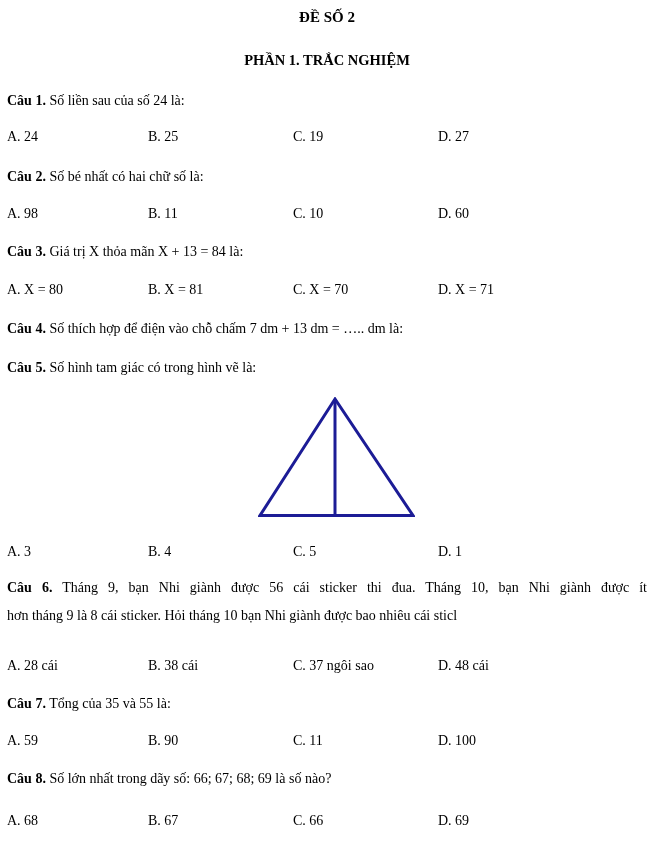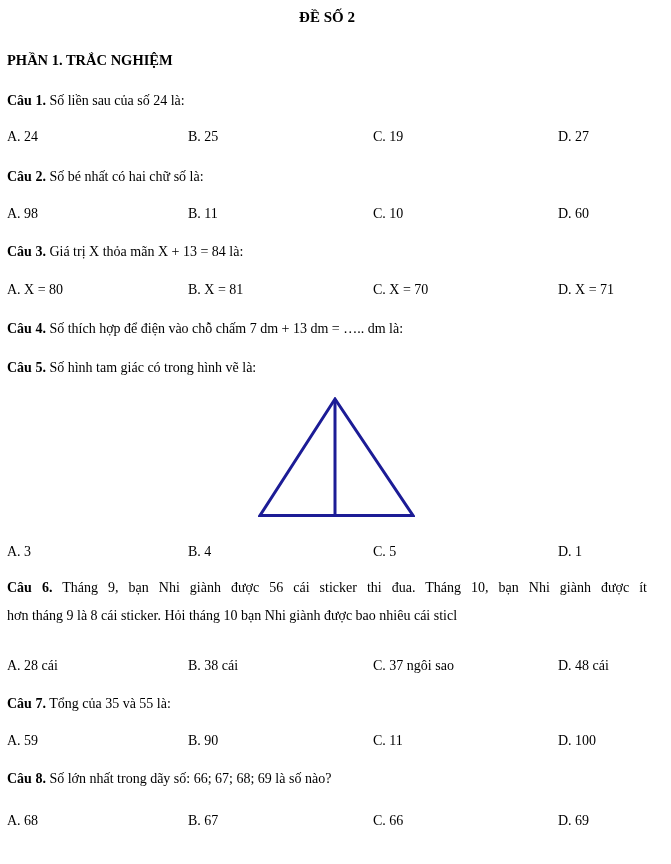--- a/index.html
+++ b/index.html
@@ -26,38 +26,38 @@
     font-weight: bold;
     font-size: 15px;
     line-height: 18px;
     margin: 0;
   }
   .section-heading {
     font-weight: bold;
     font-size: 14.5px;
     line-height: 18px;
     margin: 25px 0 0 0;
+    text-align: center;
   }
   .q {
     line-height: 18px;
     margin: 0;
   }
   .q b { font-weight: bold; }
   .q-multiline .qline {
     line-height: 28px;
   }
   .qline-justify {
     text-align: justify;
     text-align-last: justify;
   }
   .answers {
     display: grid;
     grid-template-columns: 141px 145px 145px auto;
     line-height: 18px;
-    gap: 40px;
   }
   .figure-wrap {
     margin-left: 251px;
   }
   .figure-wrap svg { display: block; }
 </style>
 </head>
 <body>
 
 <div class="page">

